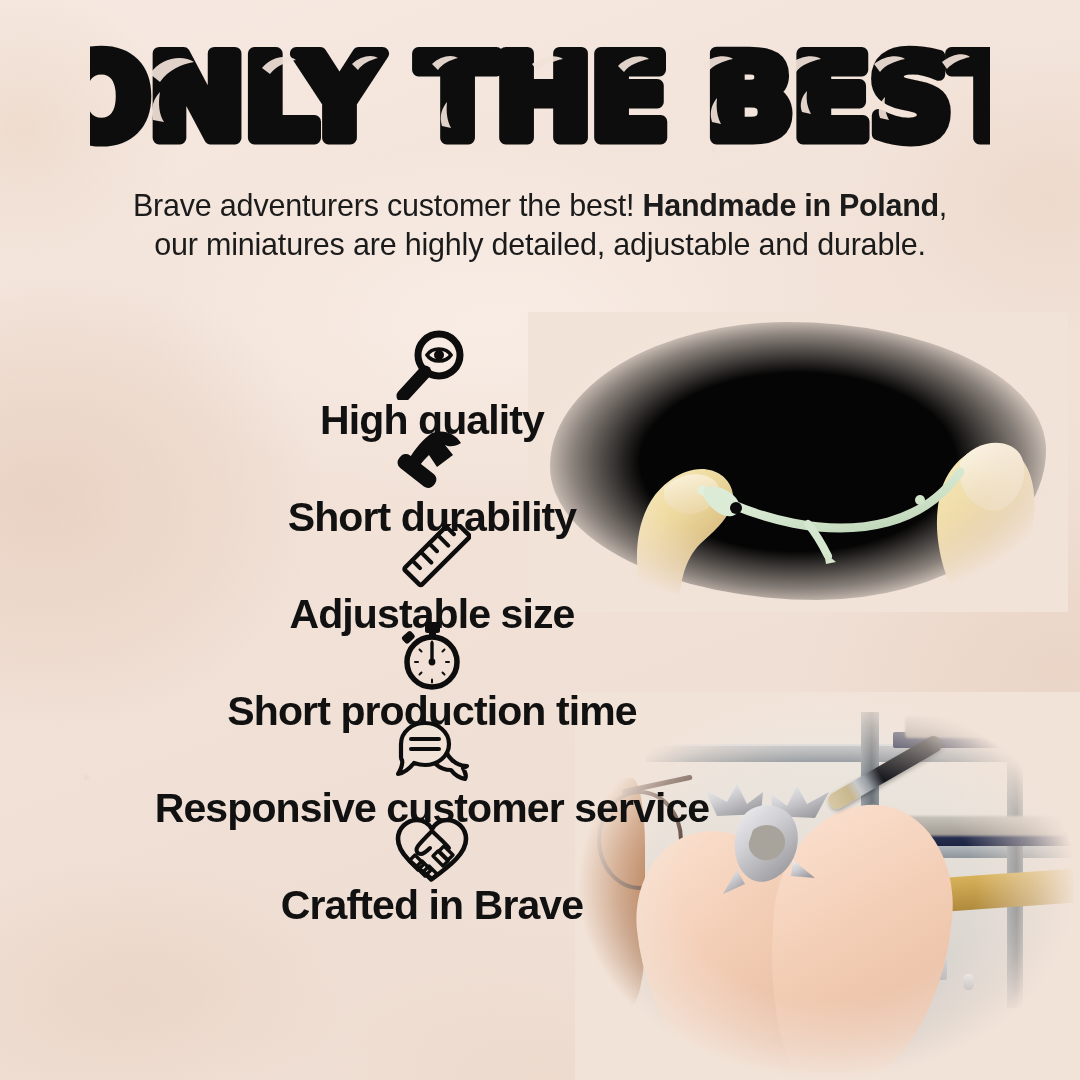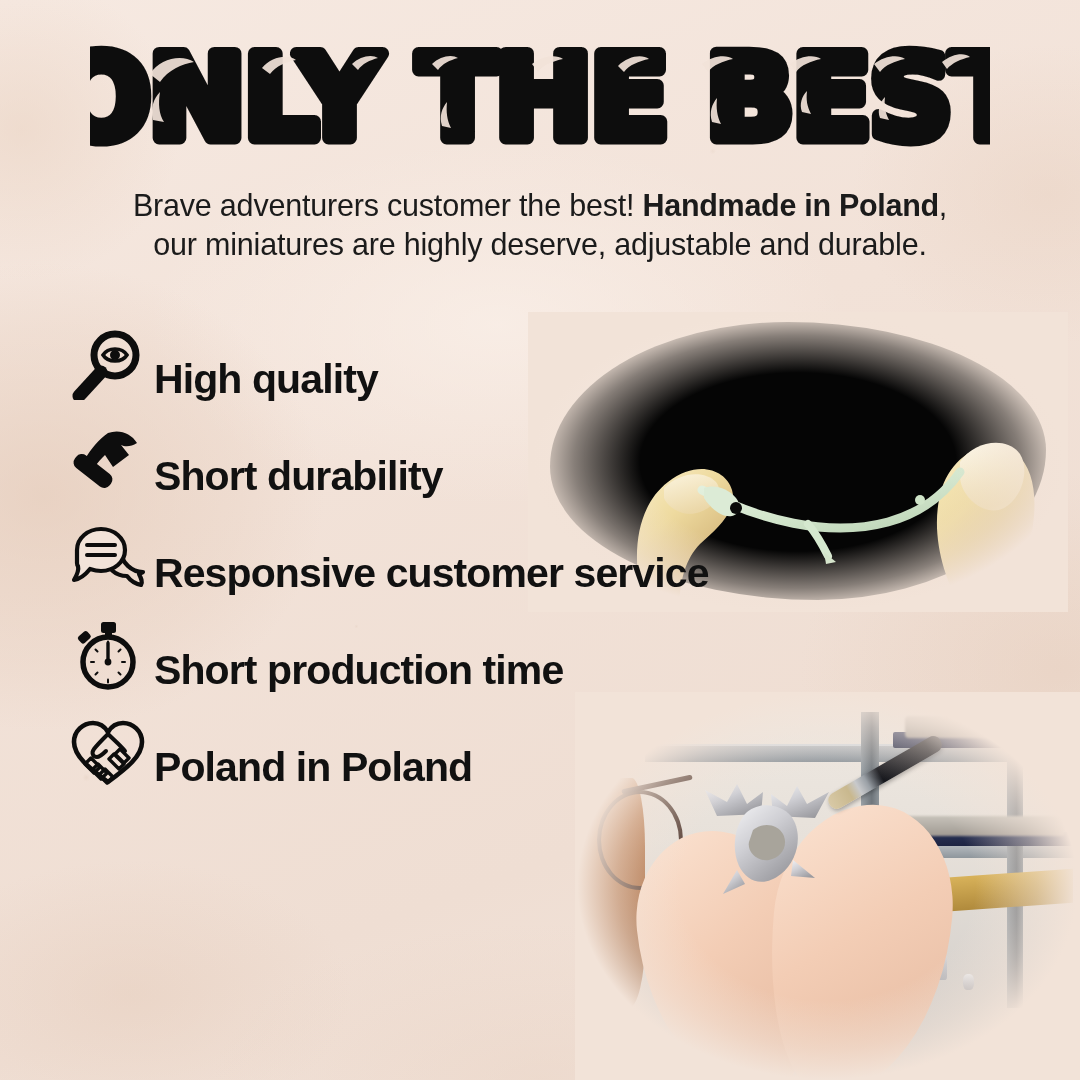--- a/index.html
+++ b/index.html
@@ -70,23 +70,24 @@
   
   .features {
     position: absolute;
     top: 330px;
     left: 62px;
     width: 740px;
     z-index: 7;
   }
   .feature {
     display: flex;
-    align-items: flex-end;
+    align-items: center;
     height: 70px;
     margin-bottom: 27px;
+    flex-direction: column;
   }
   .feature .ficon {
     width: 92px;
     min-width: 92px;
     height: 70px;
     display: flex;
     align-items: center;
     justify-content: center;
   }
   .feature .flabel {
@@ -345,21 +346,21 @@
         <path d="M712 78 C709 70 712 62 717 57 C716 66 717 72 721 80 Z"></path>
         <path d="M784 30 C794 22 808 20 815 25 C805 27 795 31 790 38 Z"></path>
         <path d="M790 84 C787 76 790 68 795 63 C794 72 795 78 799 86 Z"></path>
         <path d="M852 28 C862 20 874 18 880 23 C871 25 862 29 857 35 Z"></path>
       </g>
     </svg>
   </div>
 
   <div class="subtitle">
     <span>Brave adventurers customer the best! </span><b>Handmade in Poland</b><span>,</span><br>
-    <span>our miniatures are highly deserve, adjustable and durable.</span>
+    <span>our miniatures are highly detailed, adjustable and durable.</span>
   </div>
 
   <div class="features">
 
     <div class="feature">
       <span class="ficon">
         <svg width="78" height="70" viewBox="0 0 78 70">
           <circle cx="46" cy="25" r="21" fill="none" stroke="#0d0d0d" stroke-width="7"></circle>
           <path d="M32 42 L10 66" stroke="#0d0d0d" stroke-width="13" stroke-linecap="round"></path>
           <path d="M34 25 C39 17 53 17 58 25 C53 33 39 33 34 25 Z" fill="none" stroke="#0d0d0d" stroke-width="3.6"></path>
@@ -372,30 +373,30 @@
     <div class="feature">
       <span class="ficon">
         <svg width="78" height="70" viewBox="0 0 78 70">
           <path d="M39 6 C50 2 62 6 68 16 C62 20 56 20 52 18 L60 28 L44 40 L36 28 C32 32 28 36 26 40 L16 32 C22 22 30 12 39 6 Z" fill="#0d0d0d"></path>
           <rect x="2" y="36" width="44" height="16" rx="7" fill="#0d0d0d" transform="rotate(38 24 44)"></rect>
         </svg>
       </span>
       <span class="flabel">Short durability</span>
     </div>
 
-
-    <div class="feature">
-      <span class="ficon">
-        <svg width="78" height="70" viewBox="0 0 78 70">
-          <path d="M52 26 C52 39 63 48 74 48 L70 50 C72 54 74 58 72 61 C67 60 61 56 58 52 C46 52 38 44 38 34 C38 29 41 24 46 21 C50 22 52 24 52 26 Z" fill="none" stroke="#0d0d0d" stroke-width="4.2" stroke-linejoin="round"></path>
-          <path d="M8 26 C8 14 19 5 32 5 C45 5 56 14 56 26 C56 38 45 47 32 47 C28 47 24 46 21 45 C17 50 11 55 5 56 C8 51 10 46 9 42 C8 41 8 40 8 39 Z" fill="#f2e3d9" stroke="#0d0d0d" stroke-width="4.2" stroke-linejoin="round"></path>
-          <path d="M18 21 H46 M18 31 H46" stroke="#0d0d0d" stroke-width="4" stroke-linecap="round"></path>
-        </svg>
-      </span>
-      <span class="flabel">Responsive customer service</span>
+    <div class="feature">
+      <span class="ficon">
+        <svg width="78" height="70" viewBox="0 0 78 70">
+          <g transform="rotate(-45 39 35)">
+            <rect x="12" y="22" width="70" height="24" rx="2" fill="none" stroke="#0d0d0d" stroke-width="4.5"></rect>
+            <path d="M24 22 v11 M36 22 v15 M48 22 v11 M60 22 v15 M72 22 v11" stroke="#0d0d0d" stroke-width="4" stroke-linecap="round"></path>
+          </g>
+        </svg>
+      </span>
+      <span class="flabel">Adjustable size</span>
     </div>
 
     <div class="feature">
       <span class="ficon">
         <svg width="78" height="70" viewBox="0 0 78 70">
           <rect x="32" y="1" width="15" height="11" rx="2.5" fill="#0d0d0d"></rect>
           <rect x="36" y="10" width="7" height="7" fill="#0d0d0d"></rect>
           <rect x="9" y="12" width="12" height="9" rx="2.5" fill="#0d0d0d" transform="rotate(-42 15 16)"></rect>
           <circle cx="39" cy="41" r="25" fill="none" stroke="#0d0d0d" stroke-width="5.5"></circle>
           <path d="M39 41 V22" stroke="#0d0d0d" stroke-width="3.4" stroke-linecap="round"></path>
@@ -411,29 +412,40 @@
               <path d="M26.5 28.5 l2 2"></path>
           </g>
         </svg>
       </span>
       <span class="flabel">Short production time</span>
     </div>
 
     <div class="feature">
       <span class="ficon">
         <svg width="78" height="70" viewBox="0 0 78 70">
+          <path d="M52 26 C52 39 63 48 74 48 L70 50 C72 54 74 58 72 61 C67 60 61 56 58 52 C46 52 38 44 38 34 C38 29 41 24 46 21 C50 22 52 24 52 26 Z" fill="none" stroke="#0d0d0d" stroke-width="4.2" stroke-linejoin="round"></path>
+          <path d="M8 26 C8 14 19 5 32 5 C45 5 56 14 56 26 C56 38 45 47 32 47 C28 47 24 46 21 45 C17 50 11 55 5 56 C8 51 10 46 9 42 C8 41 8 40 8 39 Z" fill="#f2e3d9" stroke="#0d0d0d" stroke-width="4.2" stroke-linejoin="round"></path>
+          <path d="M18 21 H46 M18 31 H46" stroke="#0d0d0d" stroke-width="4" stroke-linecap="round"></path>
+        </svg>
+      </span>
+      <span class="flabel">Responsive customer service</span>
+    </div>
+
+    <div class="feature">
+      <span class="ficon">
+        <svg width="78" height="70" viewBox="0 0 78 70">
           <path d="M39 64 C20 50 5 38 5 24 C5 13 14 5 24 5 C31 5 36 9 39 14 C42 9 47 5 54 5 C64 5 73 13 73 24 C73 38 58 50 39 64 Z" fill="none" stroke="#0d0d0d" stroke-width="4.6" stroke-linejoin="round"></path>
           <path d="M39 16 C34 21 28 27 25 31 C22 35 24 39 28 39 C31 39 34 36 37 33" fill="none" stroke="#0d0d0d" stroke-width="4" stroke-linecap="round"></path>
           <path d="M39 16 C44 21 52 28 56 33" fill="none" stroke="#0d0d0d" stroke-width="4" stroke-linecap="round"></path>
           <g fill="none" stroke="#0d0d0d" stroke-width="3.4" stroke-linejoin="round">
             <path d="M22 40 l9 9 -6 6 -9 -9 Z"></path>
             <path d="M29 46 l9 9 -6 6 -9 -9 Z"></path>
             <path d="M36 51 l8 8 -6 6 -8 -8 Z"></path>
             <path d="M45 36 l10 10 -5 5 -10 -10 Z"></path>
             <path d="M51 31 l9 9 -5 5 -9 -9 Z"></path>
           </g>
         </svg>
       </span>
-      <span class="flabel">Poland in Poland</span>
+      <span class="flabel">Crafted in Brave</span>
     </div>
 
   </div>
 </div>
 
 </body></html>

